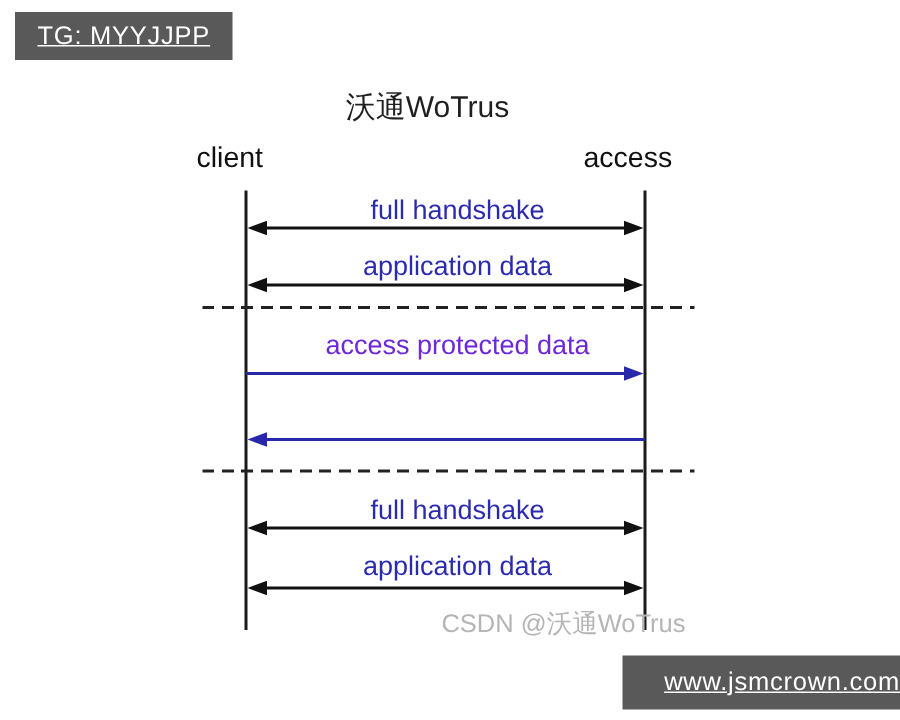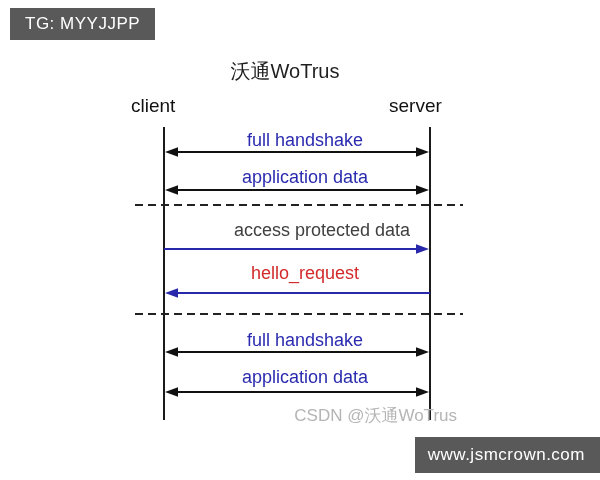--- a/index.html
+++ b/index.html
@@ -10,32 +10,32 @@
     position: relative;
     overflow: hidden;
   }
   .canvas { position: absolute; left: 0; top: 0; width: 600px; height: 480px; }
 
   .badge {
     position: absolute;
     font-size: 17px;
     letter-spacing: 0.5px;
     white-space: nowrap;
+    text-decoration: underline;
   }
   .badge-tl {
     left: 10px; top: 8px;
     height: 32px; line-height: 32px;
     padding: 0 15px;
   }
   .badge-br {
     left: 415px; top: 437px;
     width: 185px; height: 36px; line-height: 36px;
     text-align: right;
     box-sizing: border-box;
-    padding-right: 15px;
     font-size: 17px;
   }
 
   .title {
     position: absolute;
     left: 135px; top: 58px; width: 300px;
     text-align: center;
     font-size: 20px;
     color: #1f1f1f;
   }
@@ -96,21 +96,21 @@
 <body>
 
 <div class="canvas">
 
   <div class="badge badge-tl" style="background-color: rgb(89, 89, 89); color: rgb(255, 255, 255);">TG: MYYJJPP</div>
 
   <div class="title">沃通WoTrus</div>
 
   <div class="actor actor-client">client</div>
 
-  <div class="actor actor-server">server</div>
+  <div class="actor actor-server">access</div>
 
   <div class="lifeline lifeline-client" style="background-color: rgb(26, 26, 26);"></div>
 
   <div class="lifeline lifeline-server" style="background-color: rgb(26, 26, 26);"></div>
 
   <div class="msg-label" style="top: 129px; color: rgb(43, 43, 176);">full handshake</div>
   <svg class="arrow" style="top: 146px; color: rgb(17, 17, 17);" viewBox="0 0 266 12" preserveAspectRatio="none">
     <line x1="12" y1="6" x2="254" y2="6"></line>
     <polygon points="1,6 14,1.2 14,10.8"></polygon>
     <polygon points="265,6 252,1.2 252,10.8"></polygon>
@@ -118,27 +118,26 @@
 
   <div class="msg-label" style="top: 166px; color: rgb(43, 43, 176);">application data</div>
   <svg class="arrow" style="top: 184px; color: rgb(17, 17, 17);" viewBox="0 0 266 12" preserveAspectRatio="none">
     <line x1="12" y1="6" x2="254" y2="6"></line>
     <polygon points="1,6 14,1.2 14,10.8"></polygon>
     <polygon points="265,6 252,1.2 252,10.8"></polygon>
   </svg>
 
   <div class="sep" style="top:204px"></div>
 
-  <div class="msg-label" style="top: 219px; color: #404040; margin-left: 17px;">access protected data</div>
+  <div class="msg-label" style="top: 219px; color: #6d28d9;">access protected data</div>
   <svg class="arrow" style="top: 243px; color: rgb(40, 40, 170);" viewBox="0 0 266 12" preserveAspectRatio="none">
     <line x1="0" y1="6" x2="254" y2="6"></line>
     <polygon points="265,6 252,1.2 252,10.8"></polygon>
   </svg>
 
-  <div class="msg-label" style="top: 262px; color: rgb(211, 43, 43);">hello_request</div>
   <svg class="arrow" style="top: 287px; color: rgb(40, 40, 170);" viewBox="0 0 266 12" preserveAspectRatio="none">
     <line x1="12" y1="6" x2="266" y2="6"></line>
     <polygon points="1,6 14,1.2 14,10.8"></polygon>
   </svg>
 
   <div class="sep" style="top:313px"></div>
 
   <div class="msg-label" style="top: 329px; color: rgb(43, 43, 176);">full handshake</div>
   <svg class="arrow" style="top: 346px; color: rgb(17, 17, 17);" viewBox="0 0 266 12" preserveAspectRatio="none">
     <line x1="12" y1="6" x2="254" y2="6"></line>

